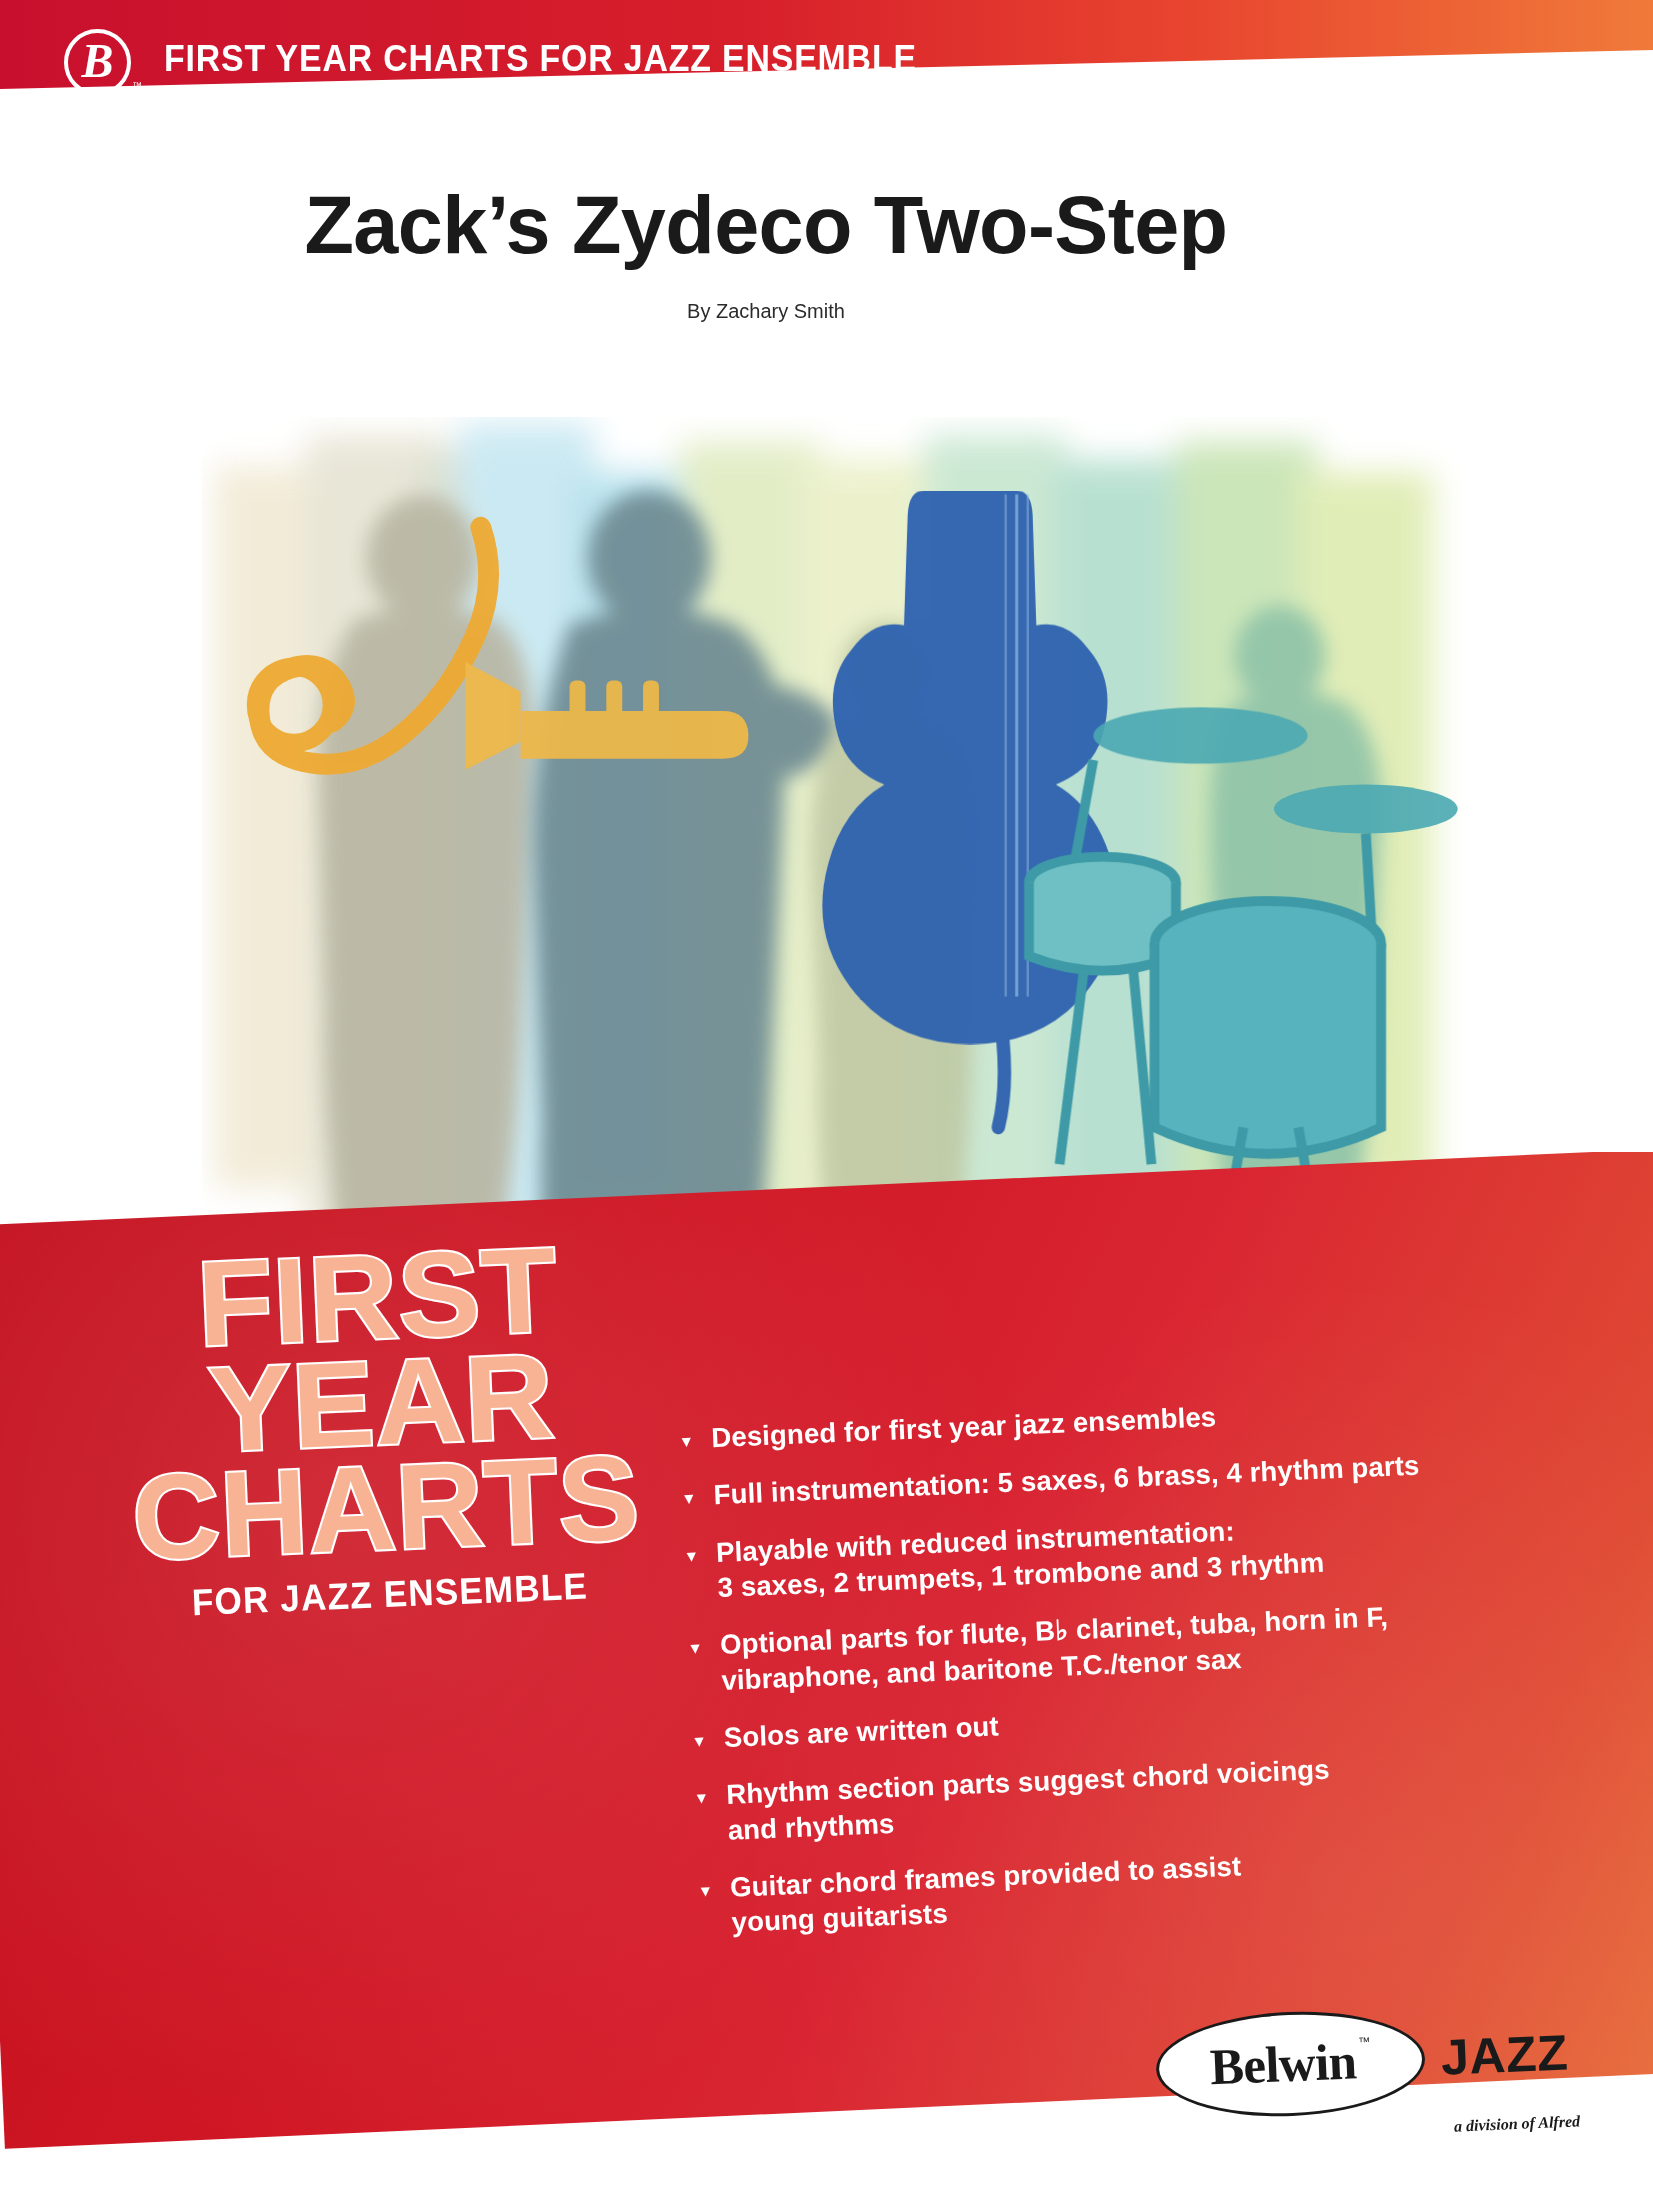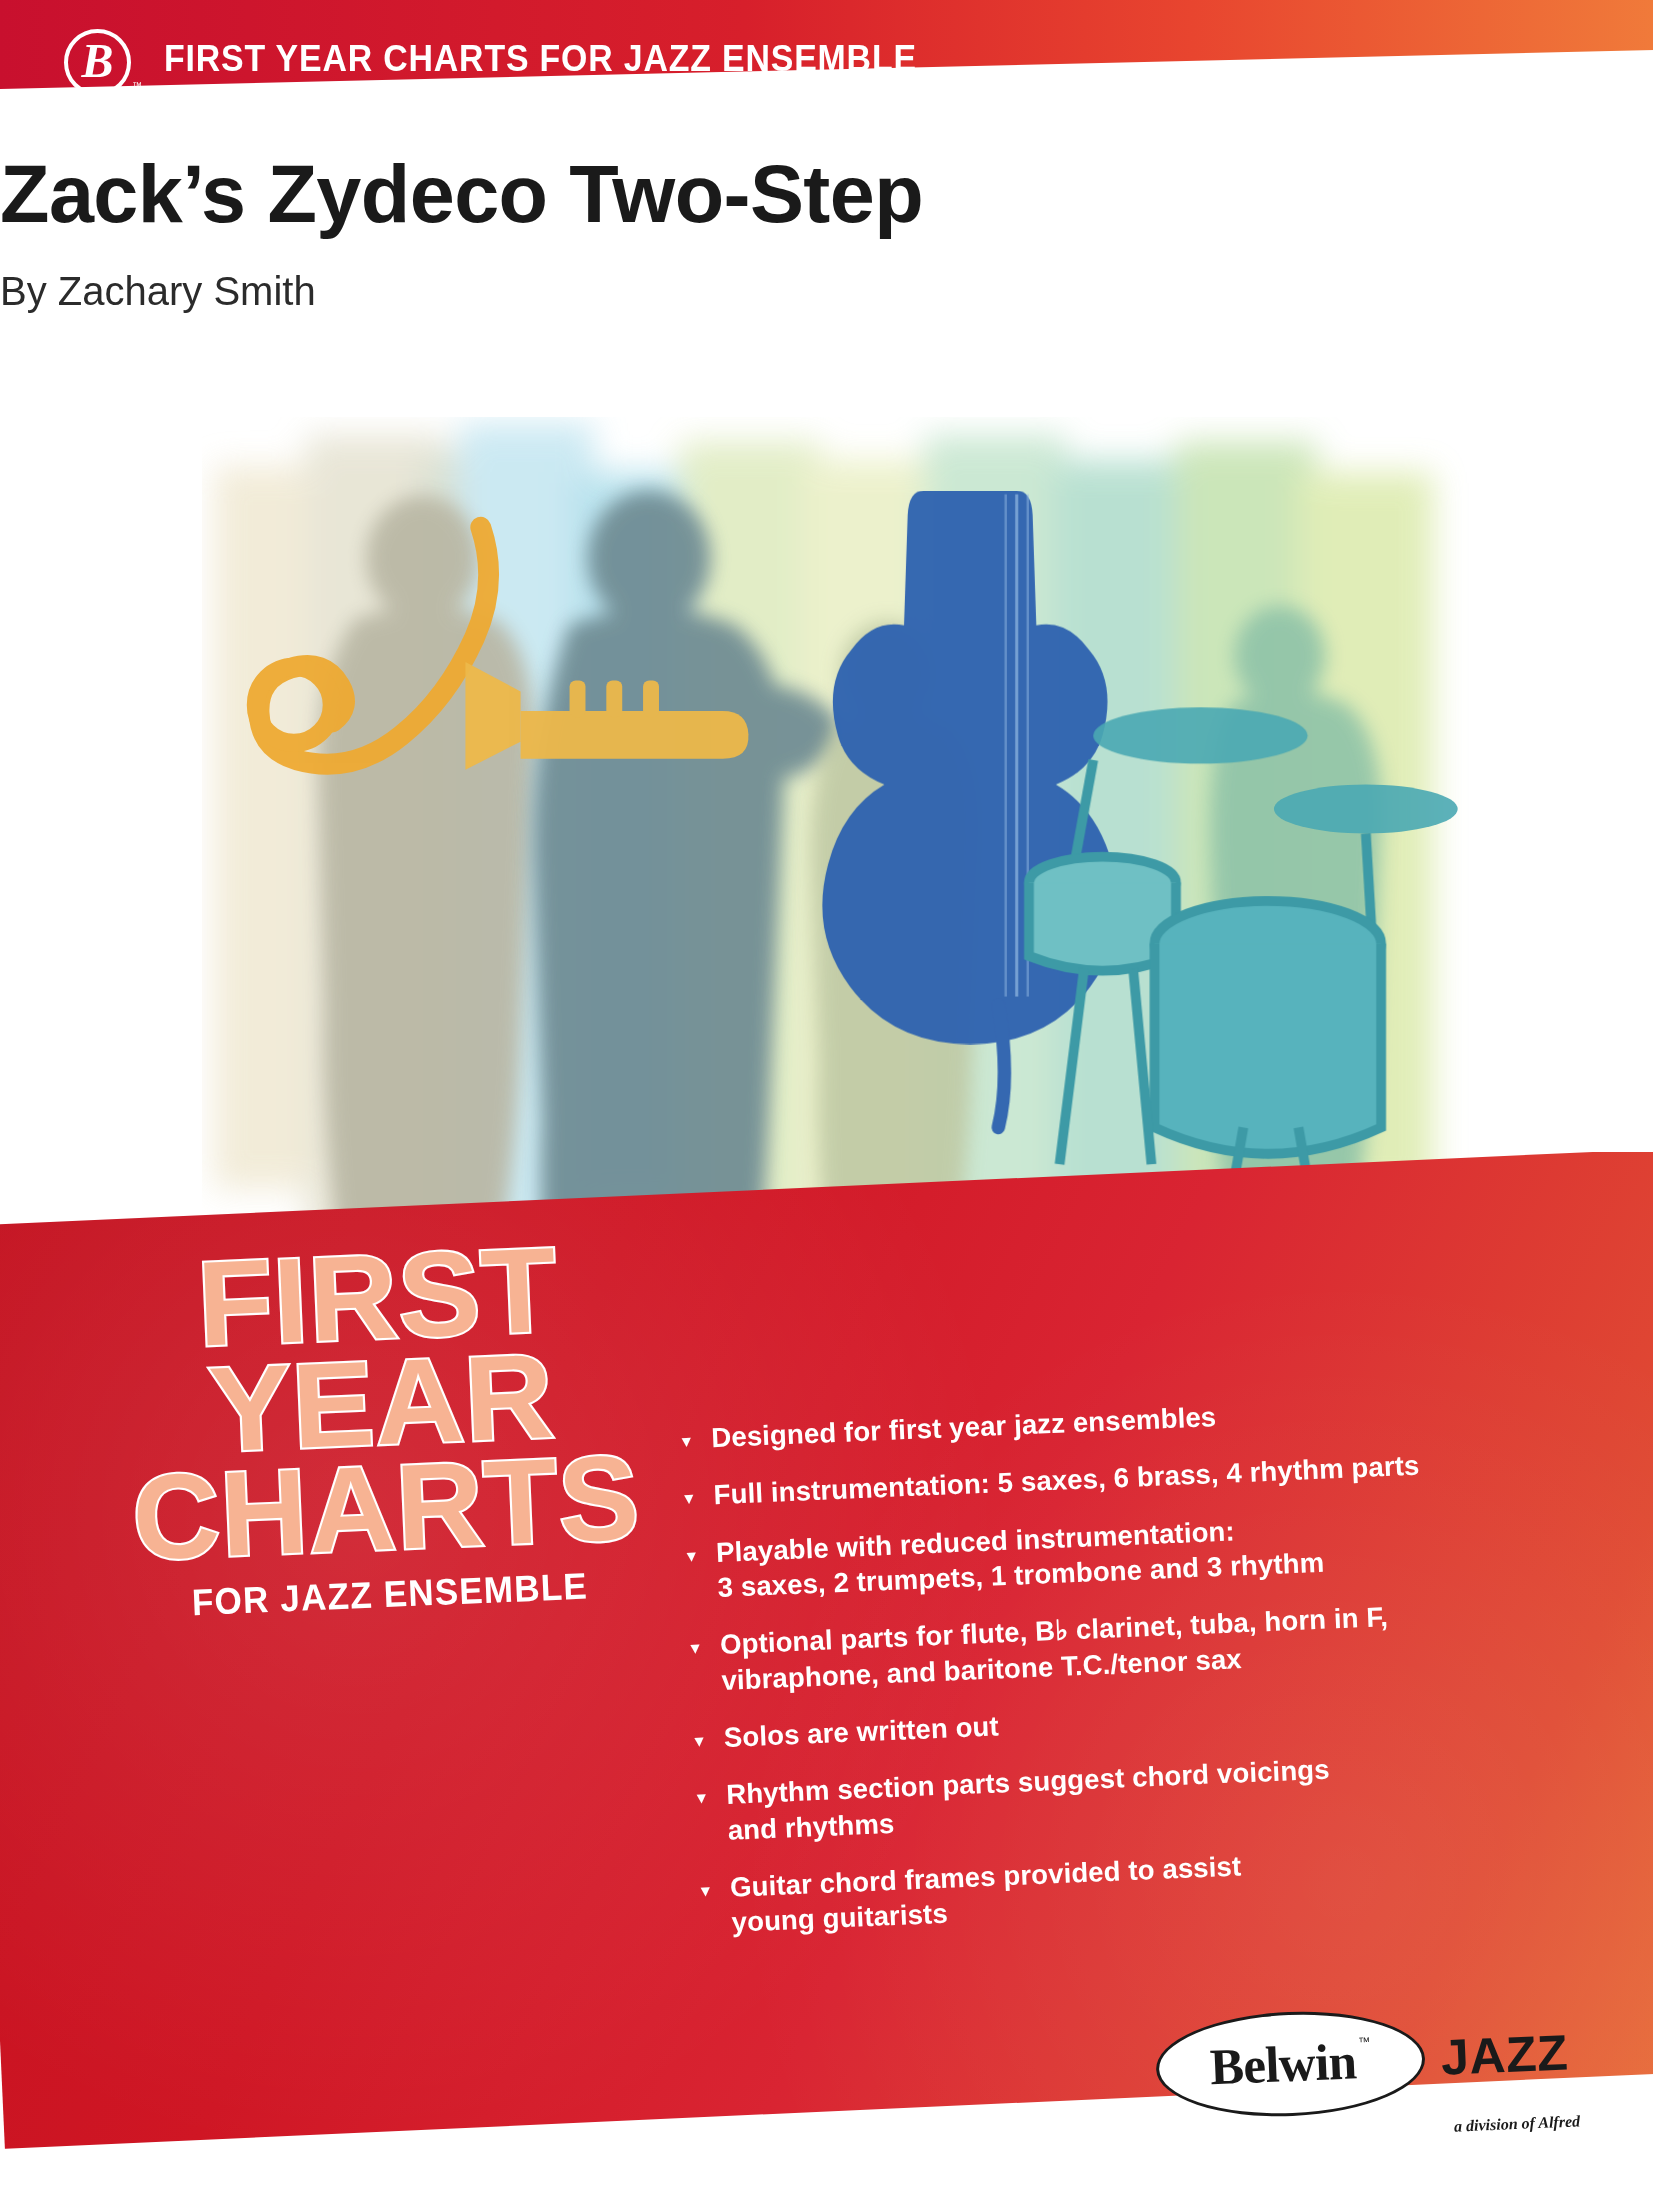--- a/index.html
+++ b/index.html
@@ -90,35 +90,36 @@
     font-stretch: condensed;
     transform: scaleX(0.94);
     transform-origin: left center;
     white-space: nowrap;
   }
 
   
   .title-block {
     position: absolute;
     left: 0;
-    top: 152px;
+    top: 183px;
     width: 1532px;
+    text-align: center;
     z-index: 4;
   }
   .work-title {
     font-size: 81px;
     font-weight: bold;
     color: #1a1a1a;
     letter-spacing: -0.6px;
     margin: 0;
     line-height: 1.05;
   }
   .work-composer {
     margin-top: 32px;
-    font-size: 40px;
+    font-size: 20px;
     color: #2b2b2b;
     font-weight: normal;
   }
 
   
   .artwork {
     position: absolute;
     left: 202px;
     top: 417px;
     width: 1268px;

